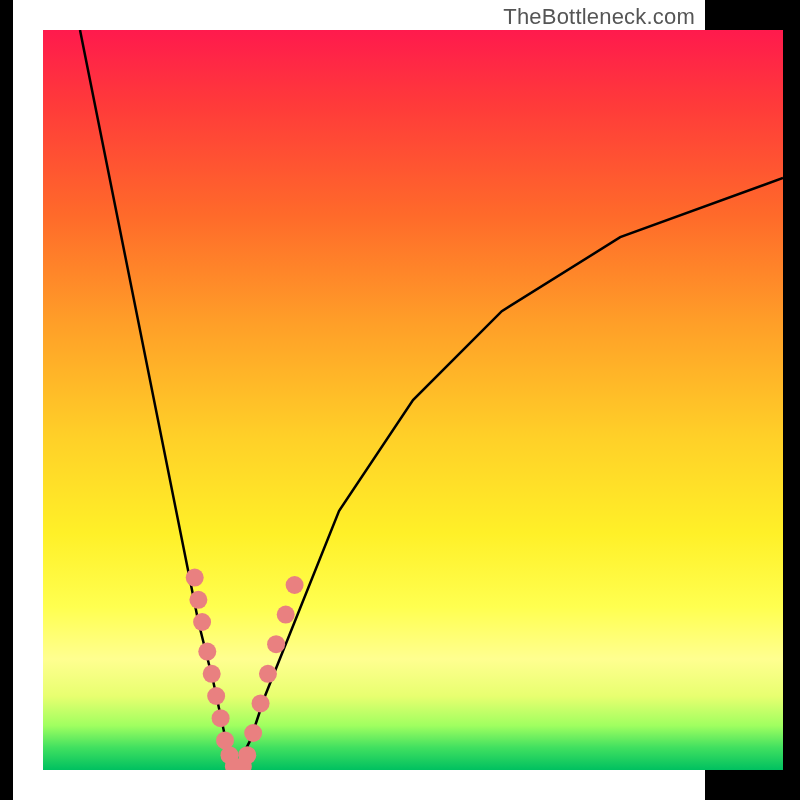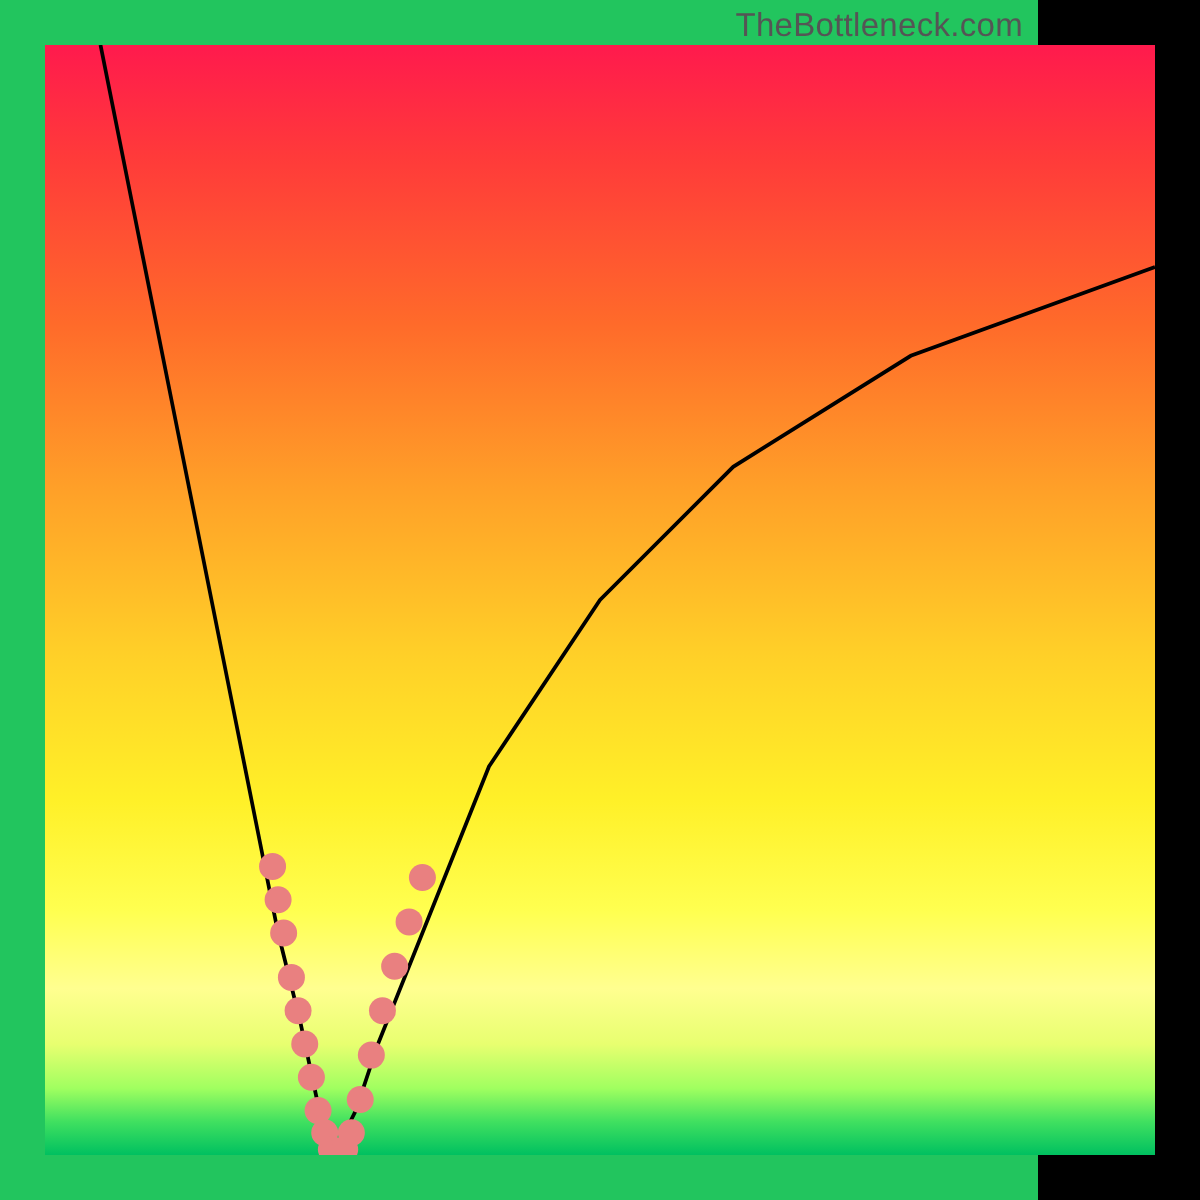--- a/index.html
+++ b/index.html
@@ -7,24 +7,24 @@
     padding: 0;
     width: 800px;
     height: 800px;
     background: #000;
     font-family: Arial, Helvetica, sans-serif;
     overflow: hidden;
   }
   .frame {
     position: absolute;
     top: 0;
-    left: 0;
+    left: 13px;
     width: 692px;
     height: 800px;
-    background: #22c55e;
+    background: #ffffff;
   }
   .plot {
     position: absolute;
     top: 30px;
     left: 30px;
     width: 740px;
     height: 740px;
     background: linear-gradient(to bottom,
       #ff1a4d 0%,
       #ff3a3a 10%,

